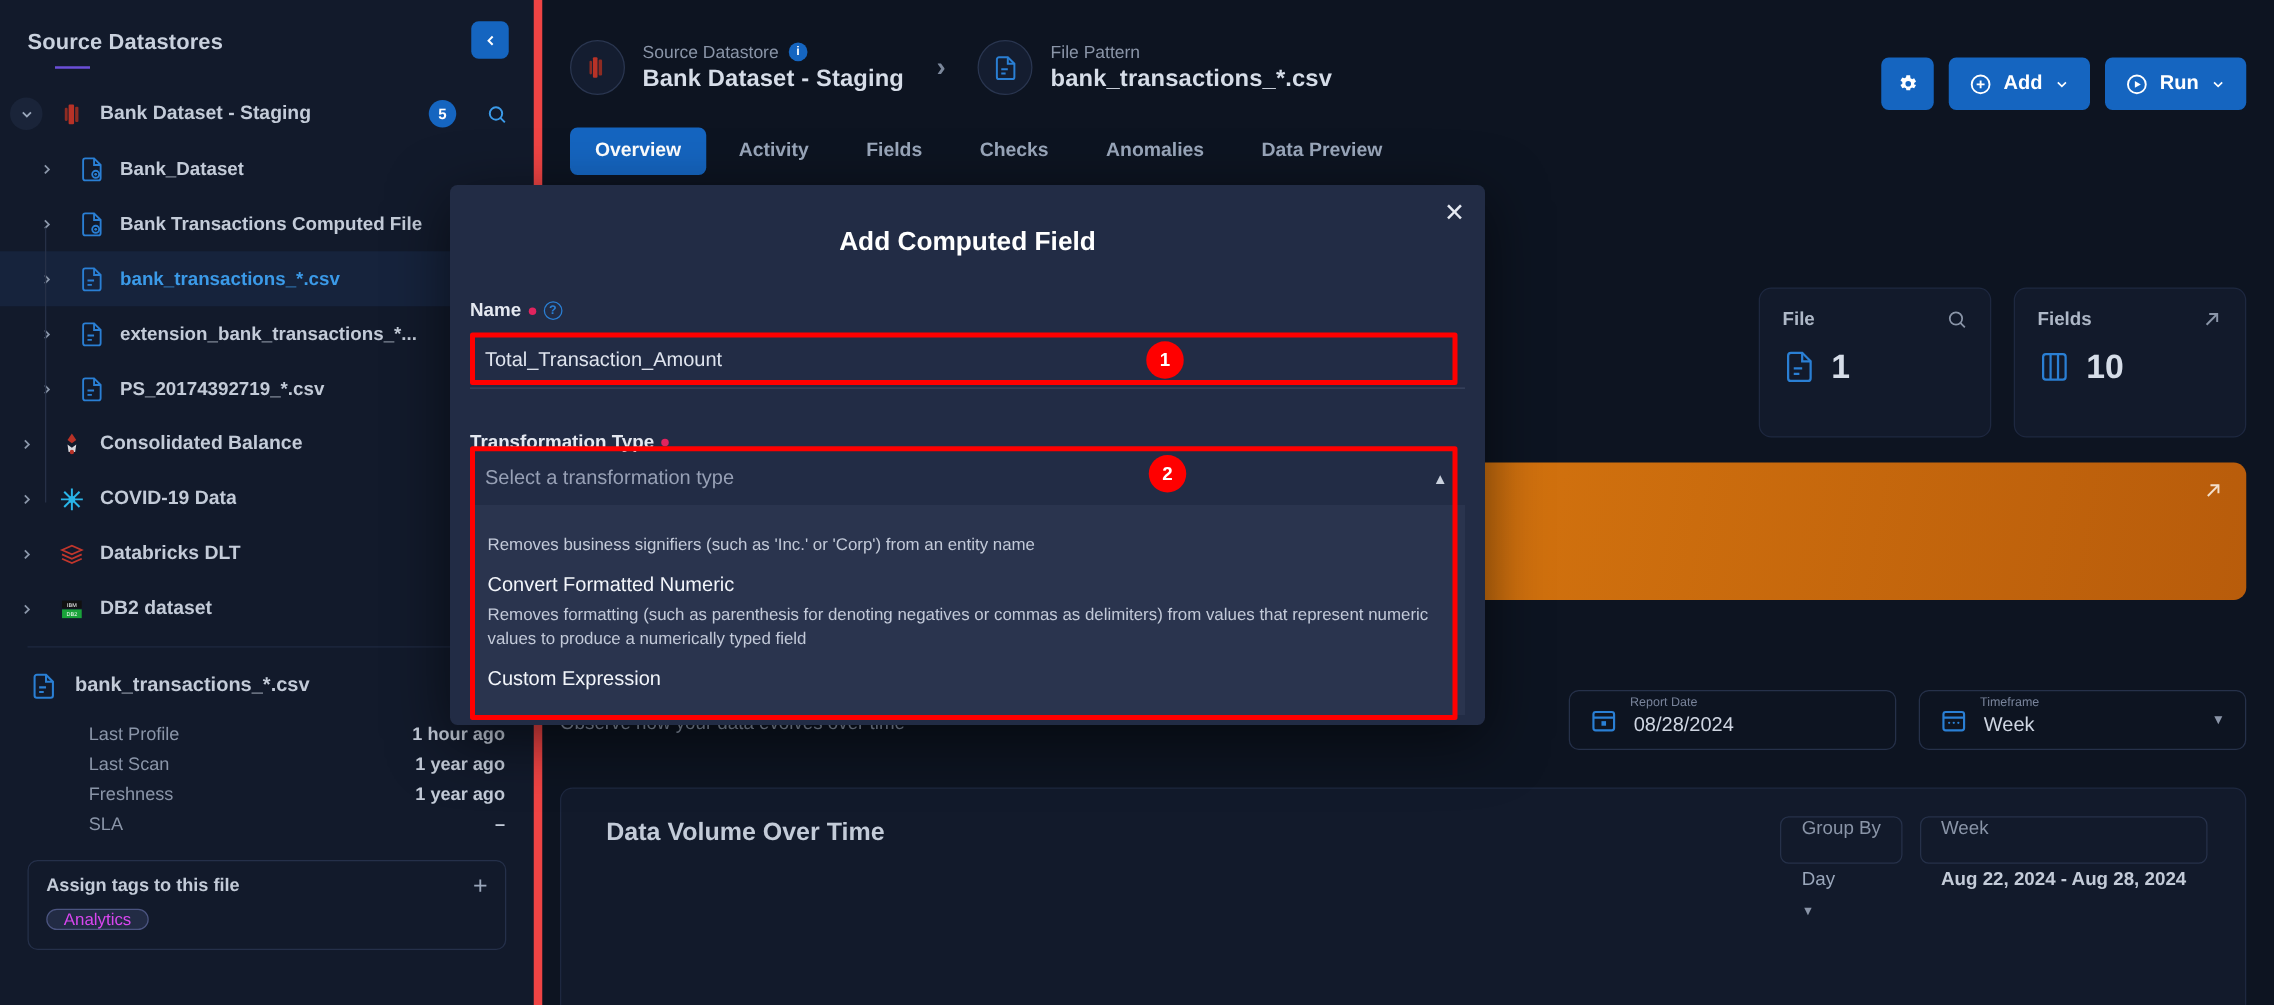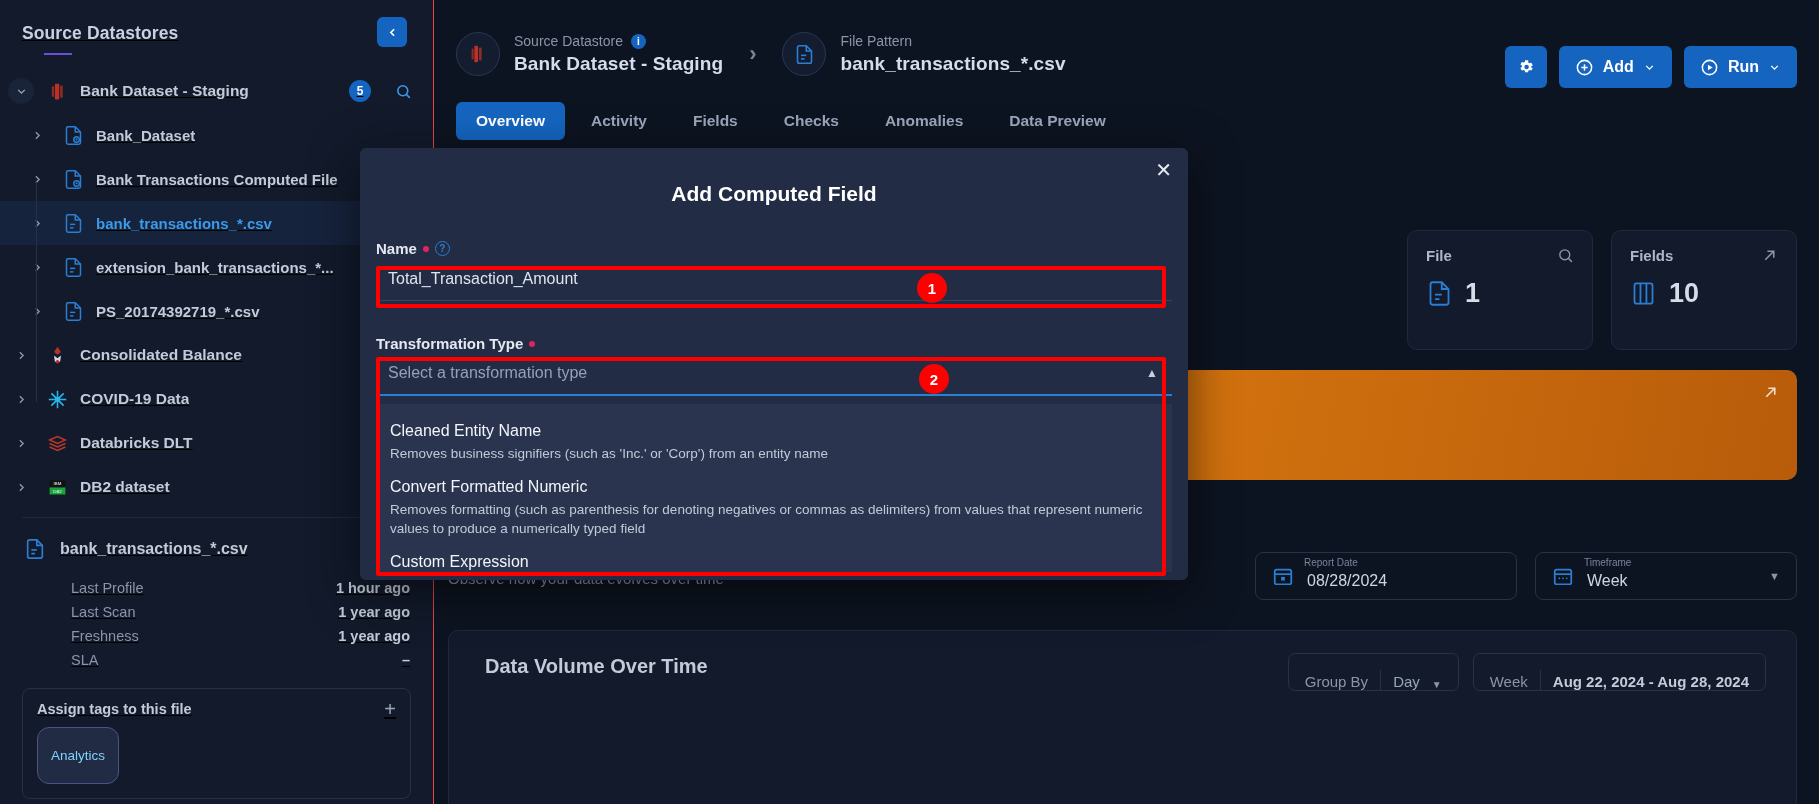--- a/index.html
+++ b/index.html
@@ -7,21 +7,21 @@
     width: 1819px; height: 804px;
     background: #0d1421;
     font-family: "Liberation Sans", sans-serif;
     overflow: hidden;
   }
   #app { position: relative; width: 1819px; height: 804px; background: #0d1421; }
 
   
   #sidebar {
     position: absolute; left: 0; top: 0; width: 434px; height: 804px;
-    background: #121a2b; border-right: 1px solid #ef4444; text-decoration: underline;
+    background: #121a2b; border-right: 7px solid #ef4444;
   }
   .sb-head {
     display: flex; align-items: center; justify-content: space-between;
     padding: 20px 22px 6px 22px;
   }
   .sb-title { font-size: 17.5px; font-weight: 700; color: #c9d1de; letter-spacing: .1px;}
   .sb-refresh {
     width: 26px; height: 26px; border-radius: 50%; color: #2a7fd4;
     display:flex; align-items:center; justify-content:center;
   }
@@ -67,23 +67,23 @@
   .meta-v { font-size: 14.5px; color:#c3cbd8; font-weight:600; }
 
   .tags-card {
     margin: 16px 22px 0 22px; border:1px solid #25304a; border-radius: 8px;
     padding: 12px 14px 14px 14px;
   }
   .tags-head { display:flex; justify-content:space-between; align-items:center; }
   .tags-title { font-size:14.5px; color:#c3cbd8; font-weight:700; }
   .tags-plus { font-size:20px; color:#9aa7bb; line-height:14px; }
   .tag-chip {
-    display:inline-block; margin-top:10px; padding: 20px 13px;
+    display:inline-block; margin-top:10px; padding: 0 13px;
     border:1px solid #4b5480; border-radius: 12px;
-    font-size:13.5px; color:#7dd3fc; background:#222b44;
+    font-size:13.5px; color:#d946ef; background:#222b44;
   }
 
   
   #collapse-btn {
     position:absolute; left: 377px; top: 17px; width: 30px; height: 30px;
     background:#1565c0; border-radius:6px; color:#fff;
     display:flex; align-items:center; justify-content:center; font-size:14px; z-index: 40;
   }
 
   
@@ -141,21 +141,21 @@
 
   .dv-card {
     position:absolute; left: 14px; top: 630px; right: 22px; bottom: -40px;
     background:#121a2b; border:1px solid #1e2840; border-radius:10px;
   }
   .dv-title { font-size:20px; font-weight:700; color:#c3cbd8; padding: 24px 0 0 36px; }
 
   .dv-controls { position:absolute; right: 30px; top: 22px; display:flex; gap:14px; }
   .pill {
     border:1px solid #26314a; border-radius:7px; height:38px;
-    display:flex; align-items:flex-end; padding: 0 16px; gap: 12px; font-size:15px;
+    display:flex; align-items:flex-start; padding: 0 16px; gap: 12px; font-size:15px;flex-direction:column;
   }
   .pill .lbl { color:#8a95a8; }
   .pill .sep { width:1px; height:20px; background:#26314a; }
   .pill .val { color:#c3cbd8; font-weight:700; }
   .pill .valn { color:#9aa7bb; }
 
   .date-row { position:absolute; right: 22px; top: 552px; display:flex; gap:18px; }
   .date-box {
     width: 262px; height: 48px; border:1px solid #26314a; border-radius:8px;
     display:flex; align-items:center; gap:13px; padding: 0 16px; position:relative;
@@ -172,21 +172,21 @@
   }
   .modal-close { position:absolute; right: 16px; top: 10px; color:#e6eaf2; font-size:20px; cursor:pointer; }
   .modal-title { text-align:center; font-size:21px; font-weight:700; color:#fff; padding-top: 34px; }
   .form { padding: 0 16px; }
   .flabel { font-size:15px; color:#e4e8f0; font-weight:700; margin-top: 34px; display:flex; align-items:center; gap:6px; }
   .req-dot { width:6px; height:6px; border-radius:50%; background:#e0245e; display:inline-block; }
   .help-q {
     width:15px; height:15px; border-radius:50%; border:1.4px solid #2a7fd4; color:#2a7fd4;
     font-size:10px; font-weight:700; display:inline-flex; align-items:center; justify-content:center;
   }
-  .input-wrap { position:relative; }
+  .input-wrap { position:relative; margin-top: 10px; }
   .txt-input {
     width: 100%; height: 44px; background: transparent;
     border: none; border-bottom: 1px solid #3b4560;
     color:#dfe4ee; font-size:16px; padding: 0 12px;
     font-family:"Liberation Sans", sans-serif; outline:none;
   }
   .txt-input::placeholder { color:#97a0b5; }
   .select-box {
     height: 44px; border-bottom: 2px solid #2a7fd4;
     display:flex; align-items:center; padding: 0 12px; position:relative;
@@ -639,21 +639,20 @@
         <span class="req-dot"></span>
       </div>
       <div class="select-box">
         <span class="select-ph">Select a transformation type</span>
         <span class="caret-up">▲</span>
       </div>
     </div>
 
     <div class="dropdown" id="dropdown">
         <div class="dd-item">
-          <div class="dd-name">Cleaned Entity Name</div>
     <div class="dd-desc">Removes business signifiers (such as 'Inc.' or 'Corp') from an entity name</div>
         </div>
         <div class="dd-item">
           <div class="dd-name">Convert Formatted Numeric</div>
     <div class="dd-desc">Removes formatting (such as parenthesis for denoting negatives or commas as delimiters) from values that represent numeric values to produce a numerically typed field</div>
         </div>
         <div class="dd-item">
           <div class="dd-name">Custom Expression</div>
     </div>
       </div>

